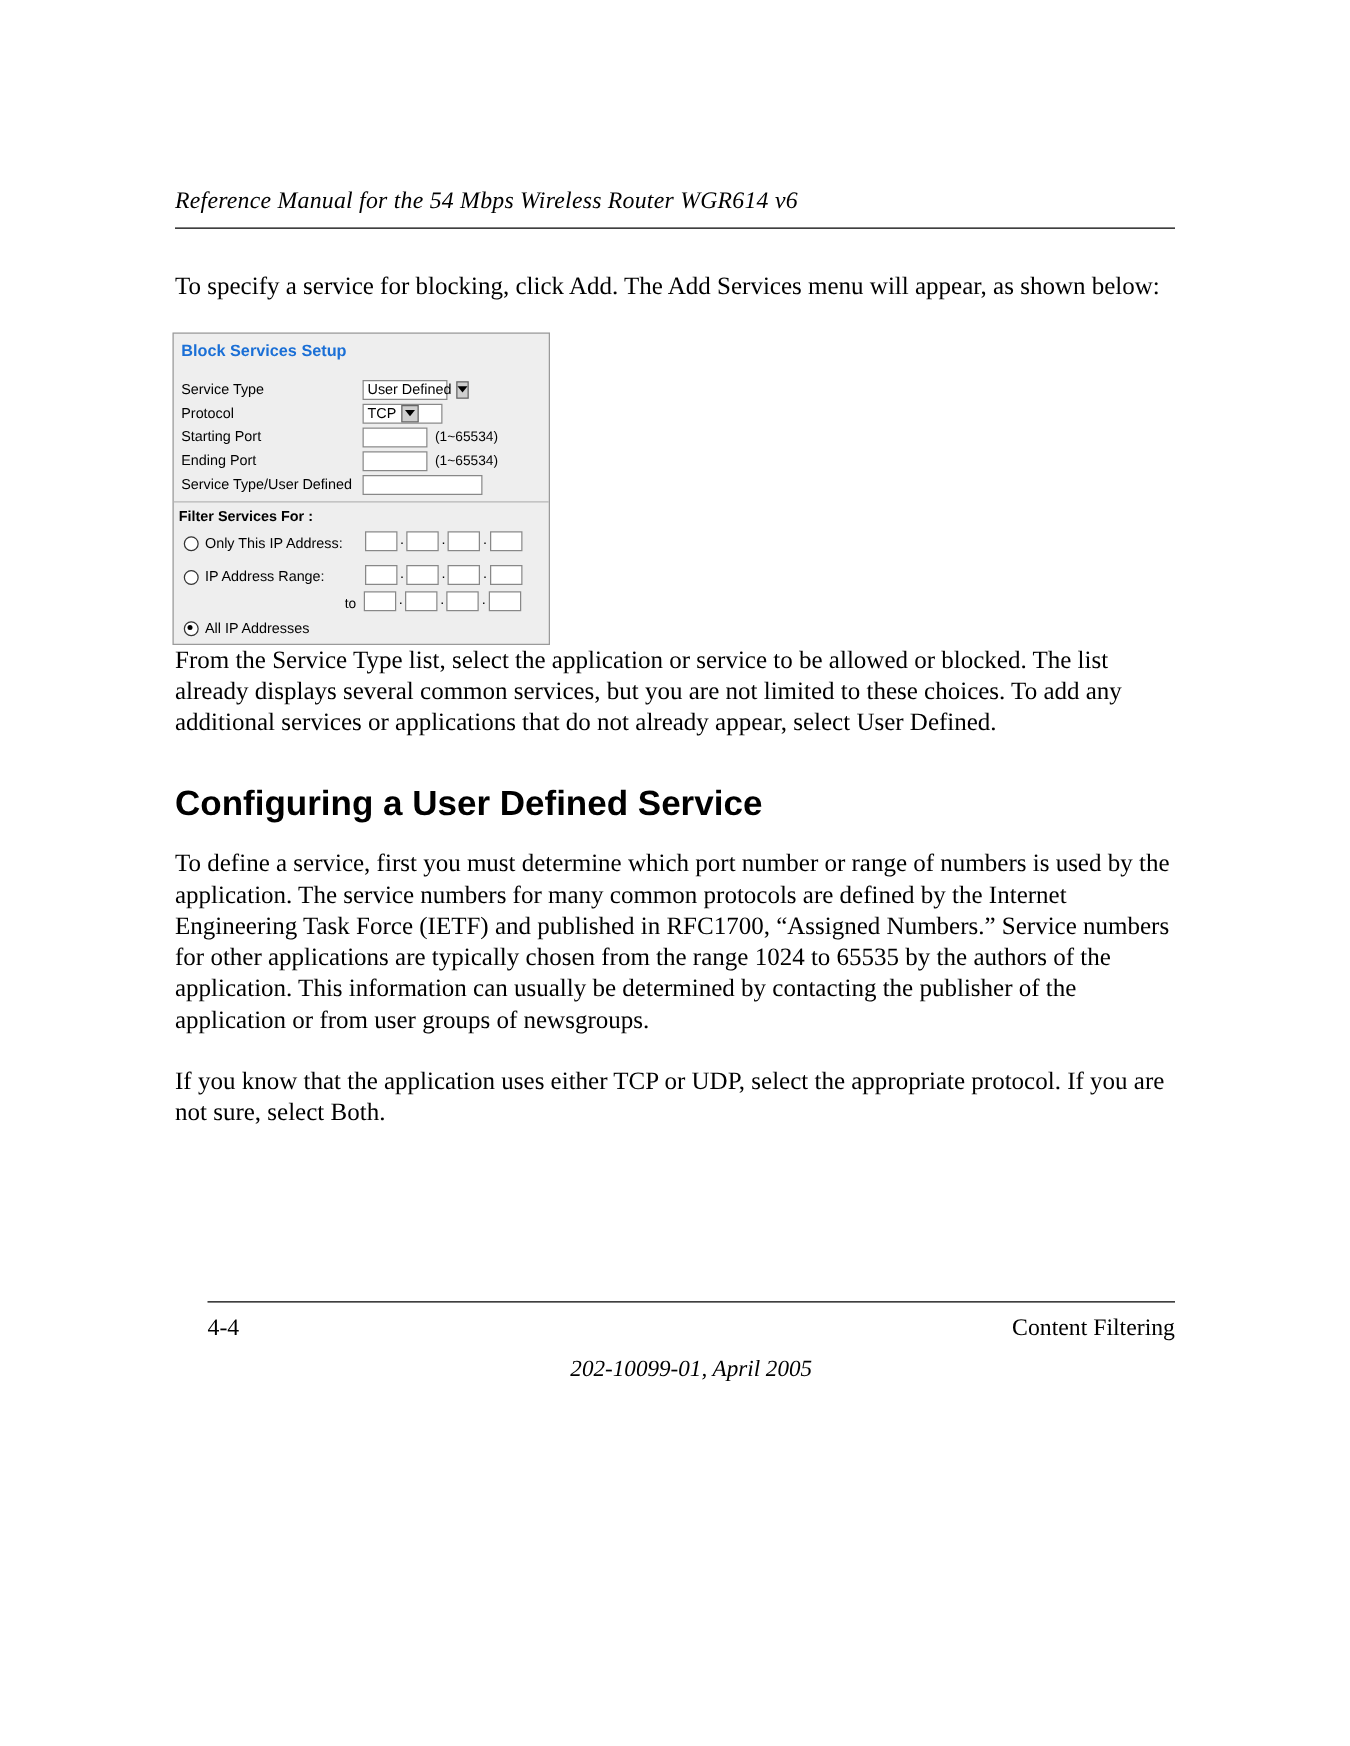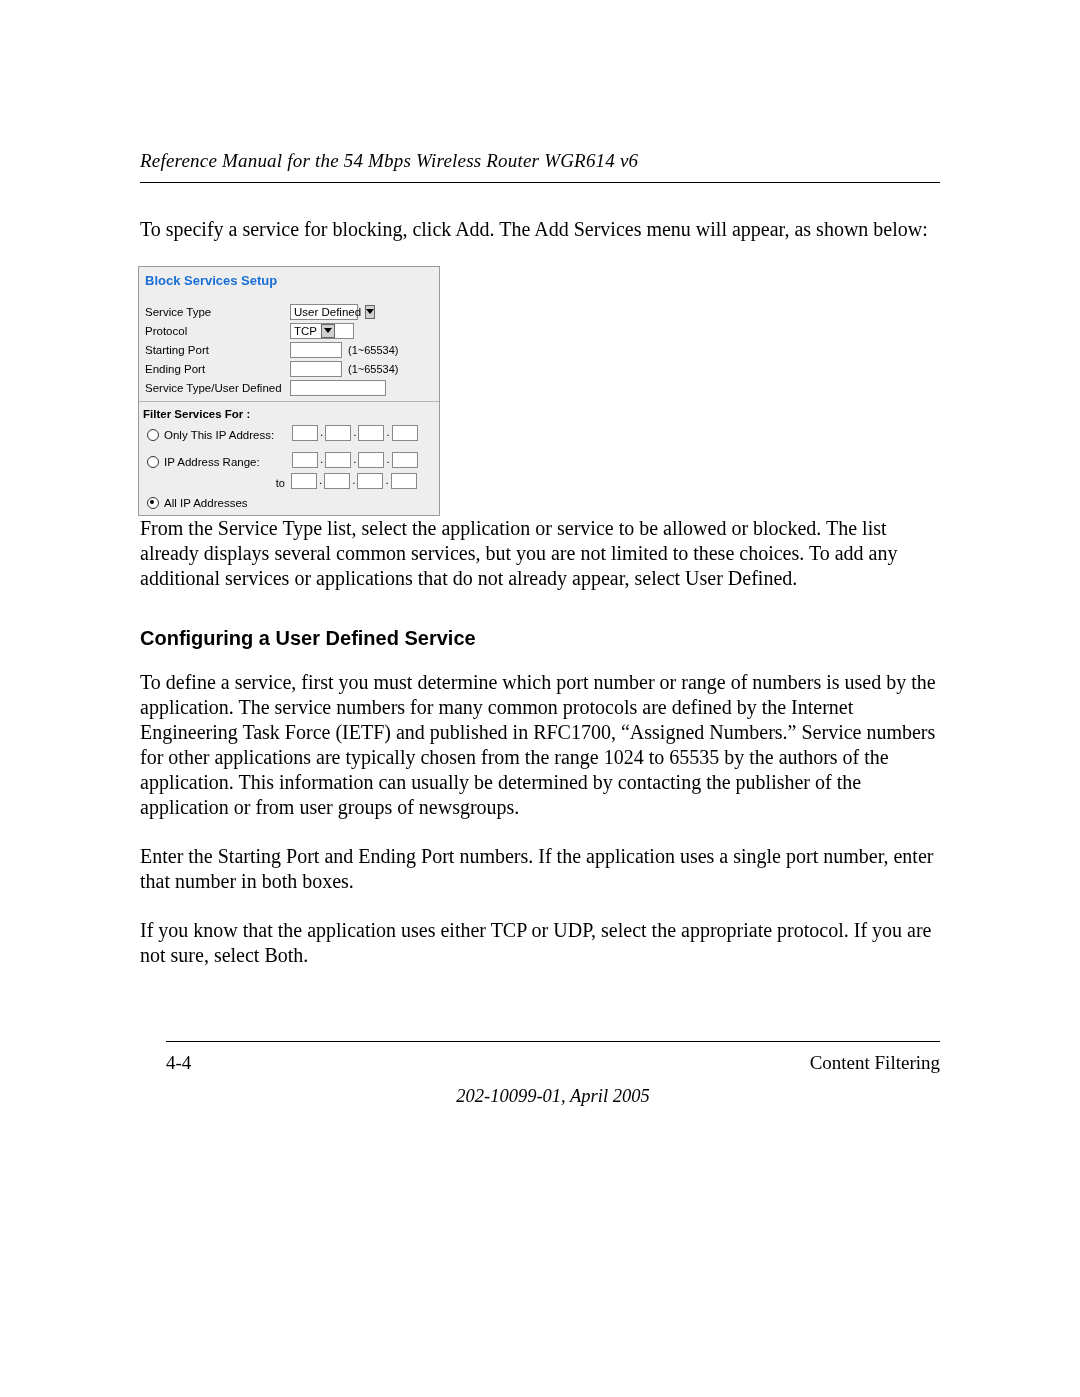--- a/index.html
+++ b/index.html
@@ -31,21 +31,21 @@
   }
   .figure-caption {
     font-family: Arial, Helvetica, sans-serif;
     font-weight: bold;
     font-size: 17px;
     margin: 28px 0 32px 0;
   }
   h2.section {
     font-family: Arial, Helvetica, sans-serif;
     font-weight: bold;
-    font-size: 20px;
+    font-size: 28px;
     margin: 36px 0 20px 0;
   }
   
   .shot {
     width: 300px;
     border: 1px solid #9a9a9a;
     background: #eeeeee;
     font-family: Arial, Helvetica, sans-serif;
     font-size: 11.5px;
     color: #000;
@@ -305,21 +305,20 @@
     </div>
 
   </div>
 
 
   <p class="body-text">From the Service Type list, select the application or service to be allowed or blocked. The list already displays several common services, but you are not limited to these choices. To add any additional services or applications that do not already appear, select User Defined.</p>
 
   <h2 class="section">Configuring a User Defined Service</h2>
 
   <p class="body-text">To define a service, first you must determine which port number or range of numbers is used by the application. The service numbers for many common protocols are defined by the Internet Engineering Task Force (IETF) and published in RFC1700, “Assigned Numbers.” Service numbers for other applications are typically chosen from the range 1024 to 65535 by the authors of the application. This information can usually be determined by contacting the publisher of the application or from user groups of newsgroups.</p>
-  <p class="body-text">Enter the Starting Port and Ending Port numbers. If the application uses a single port number, enter that number in both boxes.</p>
   <p class="body-text">If you know that the application uses either TCP or UDP, select the appropriate protocol. If you are not sure, select Both.</p>
 
   <div class="footer">
     <div class="footer-rule"></div>
     <div class="footer-row">
       <span>4-4</span>
       <span>Content Filtering</span>
     </div>
     <div class="footer-center">202-10099-01, April 2005</div>
   </div>

